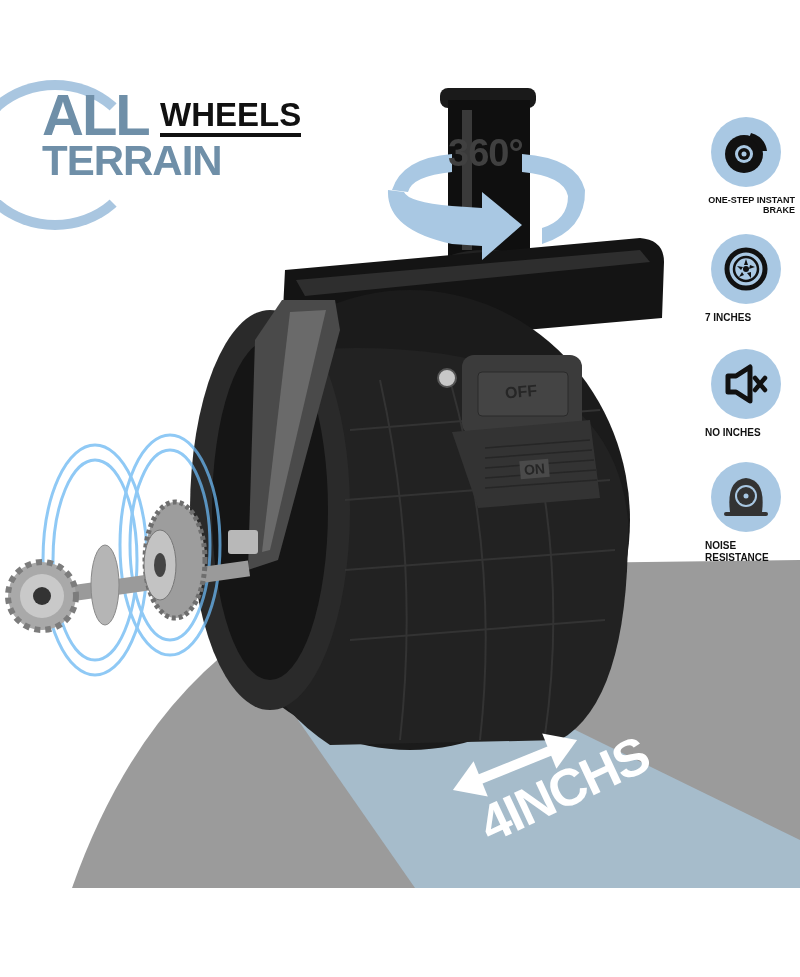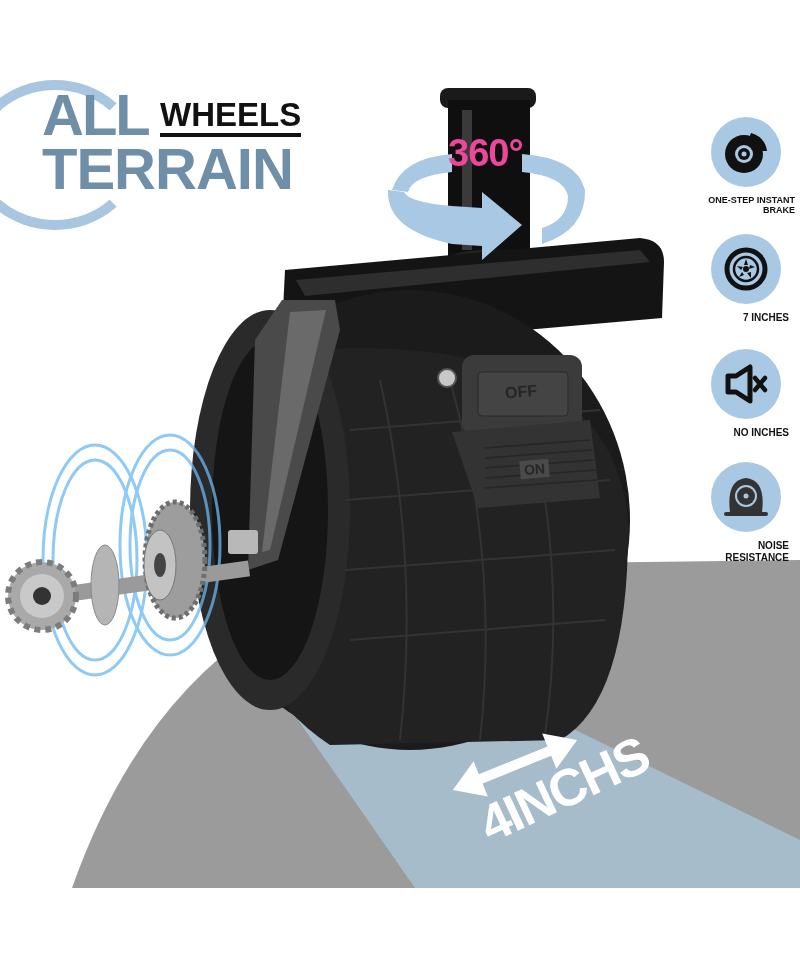--- a/index.html
+++ b/index.html
@@ -1,26 +1,26 @@
 <!DOCTYPE html>
 <html><head>
 <meta charset="utf-8">
 <style>
   html,body{margin:0;padding:0;background:#ffffff;}
   body{width:800px;height:977px;position:relative;overflow:hidden;font-family:"Liberation Sans","DejaVu Sans",sans-serif;}
   .abs{position:absolute;}
   .headline-all{left:42px;top:86px;font-size:58px;font-weight:900;color:#6f8fa8;letter-spacing:-2px;line-height:1;}
-  .headline-terrain{left:42px;top:140px;font-size:58px;font-weight:900;color:#6f8fa8;letter-spacing:-1px;line-height:1;}
+  .headline-terrain{left:42px;top:140px;font-size:42px;font-weight:900;color:#6f8fa8;letter-spacing:-1px;line-height:1;}
   .headline-wheels{left:160px;top:98px;font-size:33px;font-weight:700;color:#111;line-height:1;border-bottom:4px solid #111;padding-bottom:2px;}
   .deco-arc{left:-30px;top:80px;width:150px;height:130px;border:10px solid #a9c6e0;border-radius:50%;border-right-color:transparent;border-top-color:#a9c6e0;}
   .feature{left:705px;width:90px;text-align:left;}
   .feature .circle{width:70px;height:70px;border-radius:50%;background:#a9c8e3;margin-left:6px;display:flex;align-items:center;justify-content:center;}
   .feature .label{margin-top:8px;font-size:9px;font-weight:900;color:#111;line-height:1.15;}
-  .feature .label.c{text-align:right;width:84px;font-size:10px;}
-  .deg{left:448px;top:132px;font-size:38px;font-weight:900;color:#ec4899;letter-spacing:-1px;}
+  .feature .label.c{text-align:left;width:84px;font-size:10px;}
+  .deg{left:448px;top:132px;font-size:38px;font-weight:900;color:#404040;letter-spacing:-1px;}
   .inchs{left:470px;top:800px;font-size:52px;font-weight:900;color:#ffffff;transform:rotate(-25deg);transform-origin:left top;letter-spacing:-2px;}
 </style>
 </head>
 <body>
 
 <svg class="abs" style="left:0;top:0" width="800" height="977" viewBox="0 0 800 977">
   <path d="M72 888 Q 170 610 420 565 L 800 560 L 800 888 Z" fill="#9b9b9b"></path>
   <path d="M298 720 L 555 720 L 800 840 L 800 888 L 415 888 Z" fill="#a6bccb"></path>
 
   <rect x="440" y="88" width="96" height="20" rx="8" fill="#1a1a1a"></rect>

